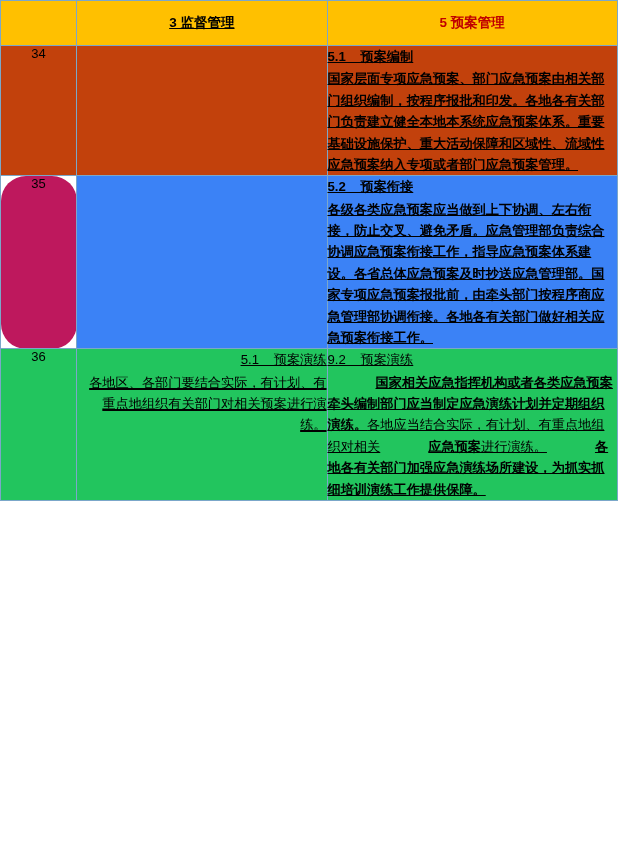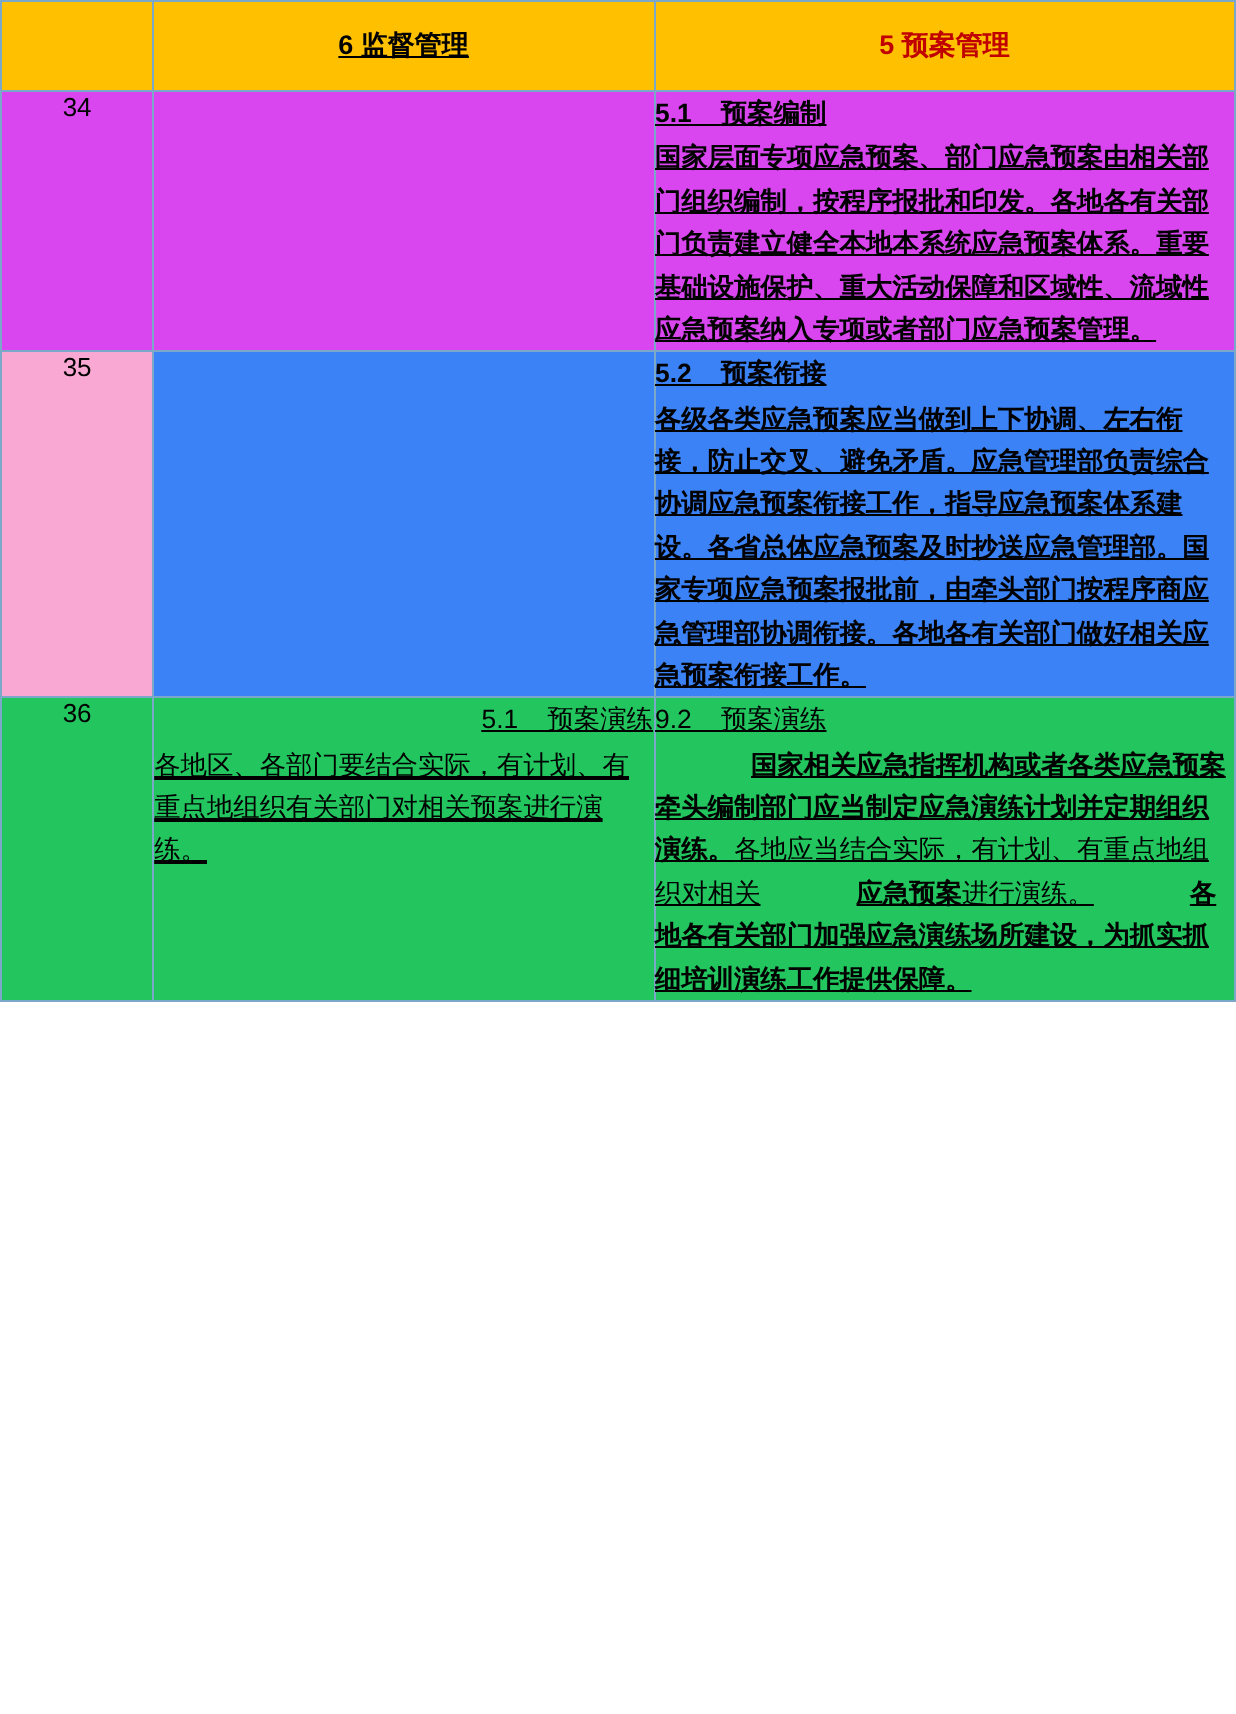--- a/index.html
+++ b/index.html
@@ -78,44 +78,45 @@
     white-space: pre;
     text-align: right;
   }
   .body-text {
     font-weight: bold;
   }
   .mid-body {
     font-weight: normal;
     text-decoration: underline;
     text-underline-offset: 2px;
+    text-align: right;
   }
   .mixed b { font-weight: bold; margin-left: 48px; }
   .mixed span.n { font-weight: normal; }
 
   
-  tr.row-34 td { background: #d946ef; margin-left: 38px; }
+  tr.row-34 td { background: #c2410c; margin-left: 38px; }
   tr.row-35 td { background: #3b82f6; }
   tr.row-36 td { background: #22c55e; }
-  tr.row-35 td.num-cell { background: #f9a8d4; }
+  tr.row-35 td.num-cell { background: #be185d; border-radius: 25px; }
 </style>
 </head>
 <body>
 
 <table class="doc-table">
   <colgroup>
     <col class="c-num">
     <col class="c-mid">
     <col class="c-right">
   </colgroup>
   <thead>
     <tr class="header-row">
       <th class="h-blank"></th>
       <th>
-        <span class="h-text-dark">6  监督管理</span>
+        <span class="h-text-dark">3  监督管理</span>
       </th>
       <th>
         <span class="h-text-red">5  预案管理</span>
       </th>
     </tr>
   </thead>
   <tbody>
     <tr class="row-34">
       <td class="num-cell">34</td>
       <td class="content-cell">

